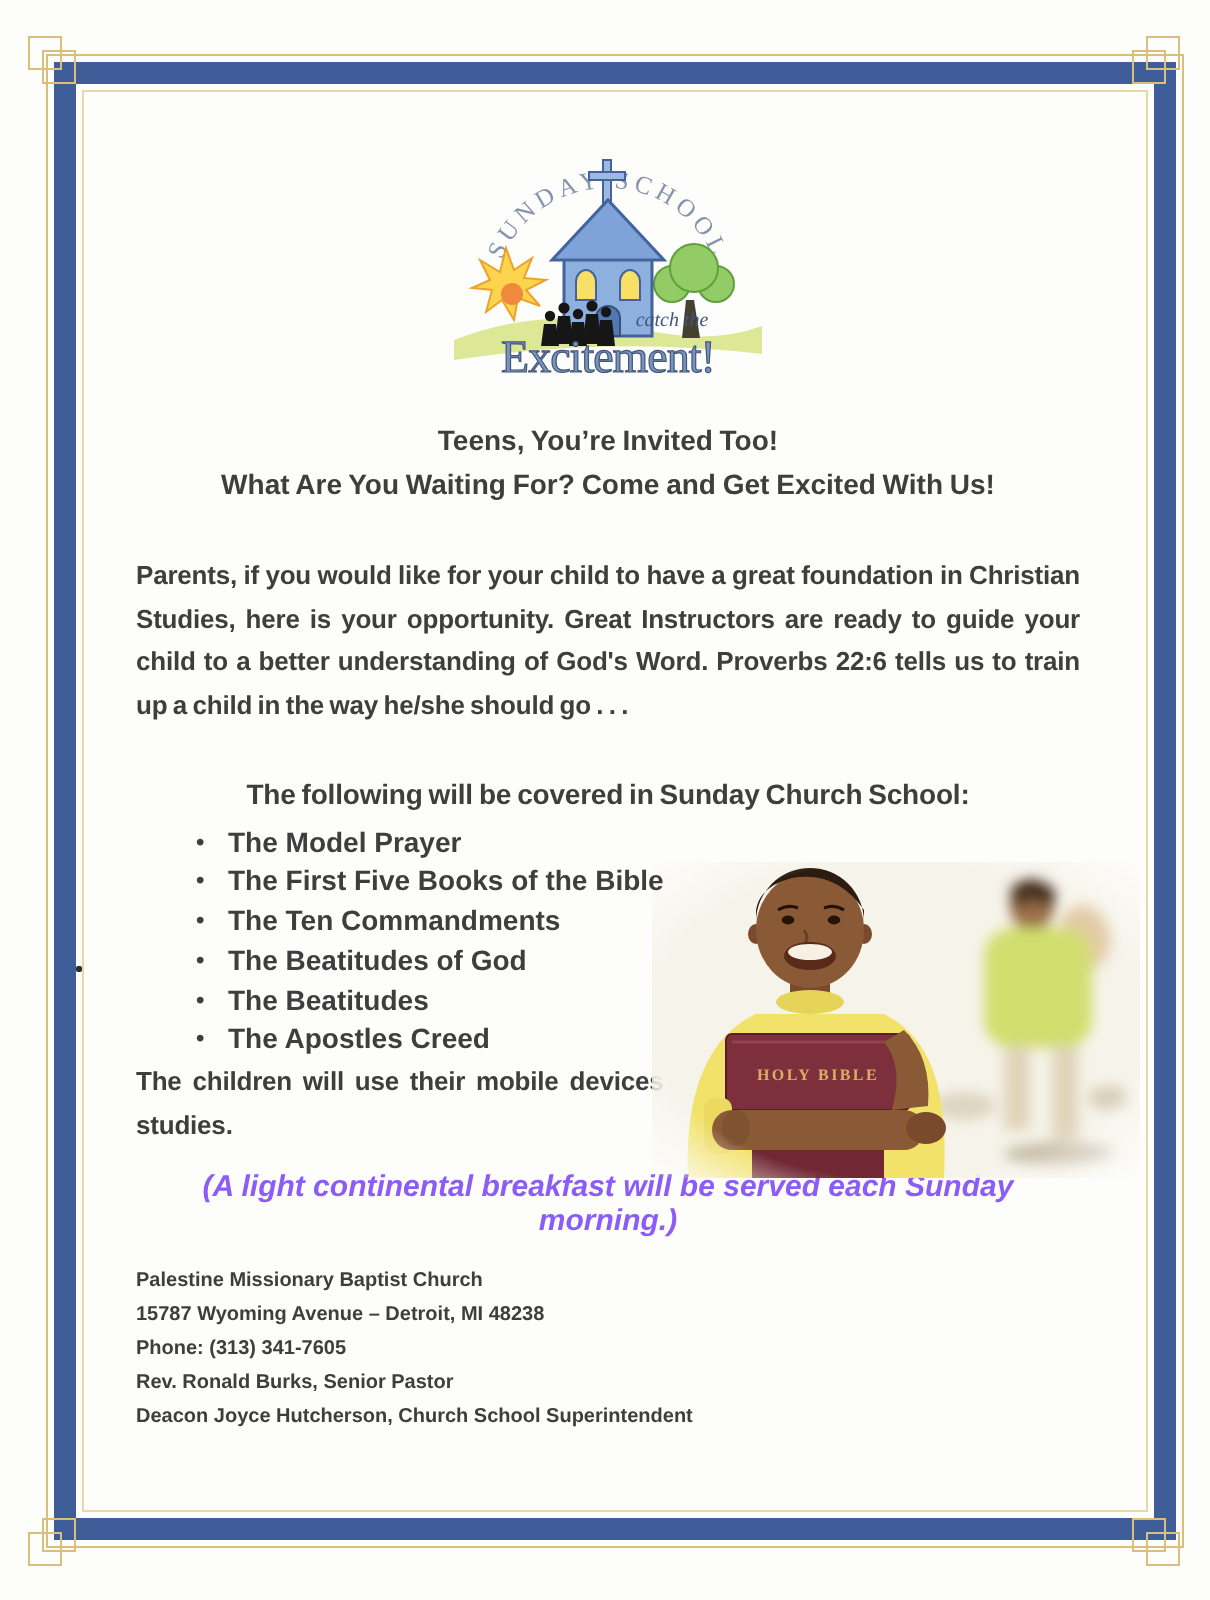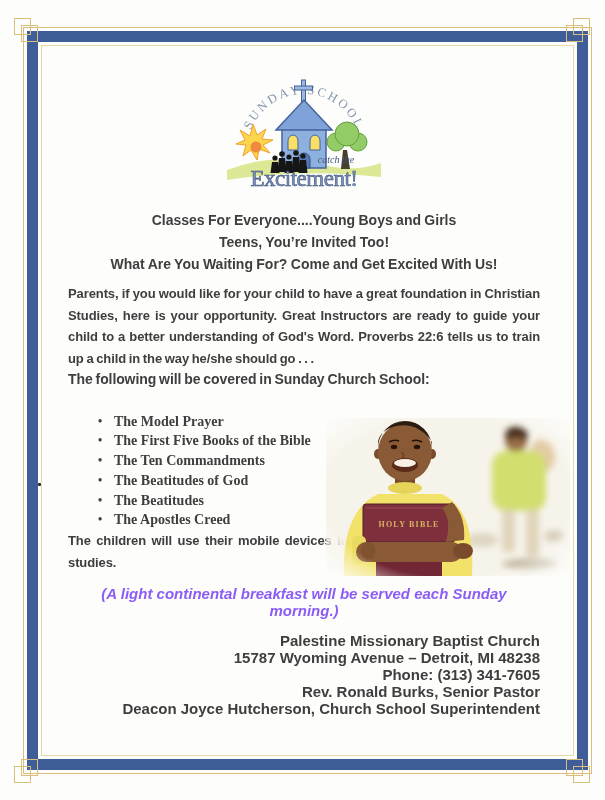--- a/index.html
+++ b/index.html
@@ -18,30 +18,30 @@
   .knot.tl{left:14px;top:18px;}
   .knot.tr{left:566px;top:18px;transform:scaleX(-1);}
   .knot.bl{left:14px;bottom:17px;transform:scaleY(-1);}
   .knot.br{left:566px;bottom:17px;transform:scale(-1,-1);}
   
   .content{position:absolute;left:68px;top:0;width:472px;}
   .logo{margin:52px auto 0;width:170px;height:140px;}
   .heading{margin-top:17px;text-align:center;font-weight:bold;font-size:14px;line-height:22px;word-spacing:-0.5px;}
   .para{font-weight:bold;font-size:13px;line-height:21.5px;letter-spacing:-0.1px;word-spacing:-0.8px;
         text-align:justify;margin:0;}
-  .intro{margin-top:8px;}
-  .covered{margin-top:0;font-size:14px;text-align:left;}
-  .topics{list-style:none;margin:21px 0 0 0;padding:0;position:relative;z-index:2;font-family:Liberation Serif, serif;}
+  .intro{margin-top:24px;}
+  .covered{margin-top:24px;font-size:14px;text-align:center;}
+  .topics{list-style:none;margin:3px 0 0 0;padding:0;position:relative;z-index:2;}
   .topics li{position:relative;margin-left:46px;font-weight:bold;font-size:14px;line-height:19.8px;}
   .topics li::before{content:"\2022";position:absolute;left:-16px;top:0;font-size:12px;}
   sup{font-size:0.62em;vertical-align:super;line-height:0;}
-  .photo{position:absolute;left:258px;top:418px;width:244px;height:158px;z-index:1;}
+  .photo{position:absolute;left:258px;top:431px;width:244px;height:158px;z-index:1;}
   .mobile{}
   .note{margin:12px 0 0 0;text-align:center;font-weight:bold;font-style:italic;font-size:15px;color:#8b5cf6;}
-  .footer{margin-top:13px;text-align:right;font-weight:bold;font-size:15px;line-height:17px;}
+  .footer{margin-top:13px;text-align:left;font-weight:bold;font-size:10px;line-height:17px;}
   .artifact-dot{position:absolute;left:38px;top:483px;width:3px;height:3px;background:#2c2c2c;border-radius:1px;}
 </style>
 </head>
 <body>
 
 <div class="page">
 
   <div class="gold-outer"></div>
   <div class="navy-frame"></div>
   <div class="gold-inner"></div>
@@ -120,21 +120,20 @@
               <path d="M81,108 L87,108 L88.5,121 L79.5,121 Z"></path>
             </g>
         </g>
 
         <text x="117" y="111" text-anchor="middle" font-family="'Liberation Serif',serif" font-style="italic" font-size="10" fill="#44557c">catch the</text>
         <text x="85" y="134" text-anchor="middle" font-family="'Liberation Serif',serif" font-size="23" fill="#7b93bf" stroke="#42557b" stroke-width="0.6" letter-spacing="-0.5">Excitement!</text>
       </svg>
     </div>
 
     <div class="heading">
-        <div>Classes For Everyone....Young Boys and Girls</div>
         <div>Teens, You’re Invited Too!</div>
         <div>What Are You Waiting For? Come and Get Excited With Us!</div>
       </div>
 
     <p class="para intro">Parents, if you would like for your child to have a great foundation in Christian Studies, here is your opportunity. Great Instructors are ready to guide your child to a better understanding of God's Word. Proverbs 22:6 tells us to train up a child in the way he/she should go . . .</p>
 
     <p class="para covered">The following will be covered in Sunday Church School:</p>
 
     <ul class="topics">
         <li>The Model Prayer</li>

